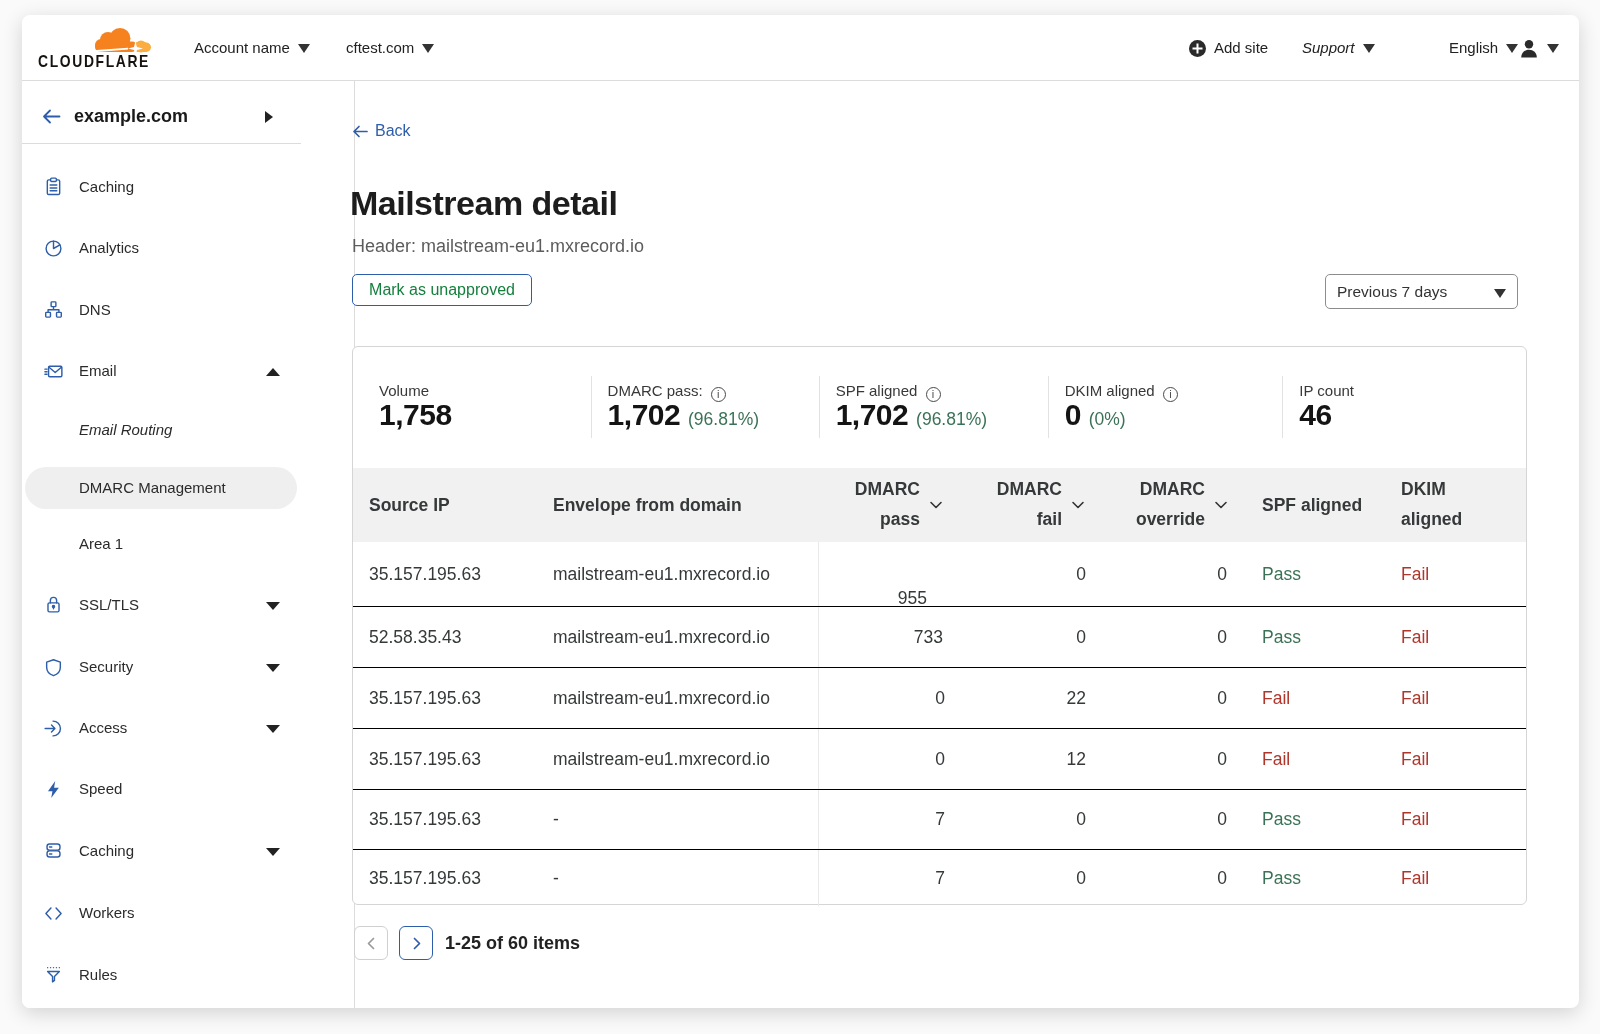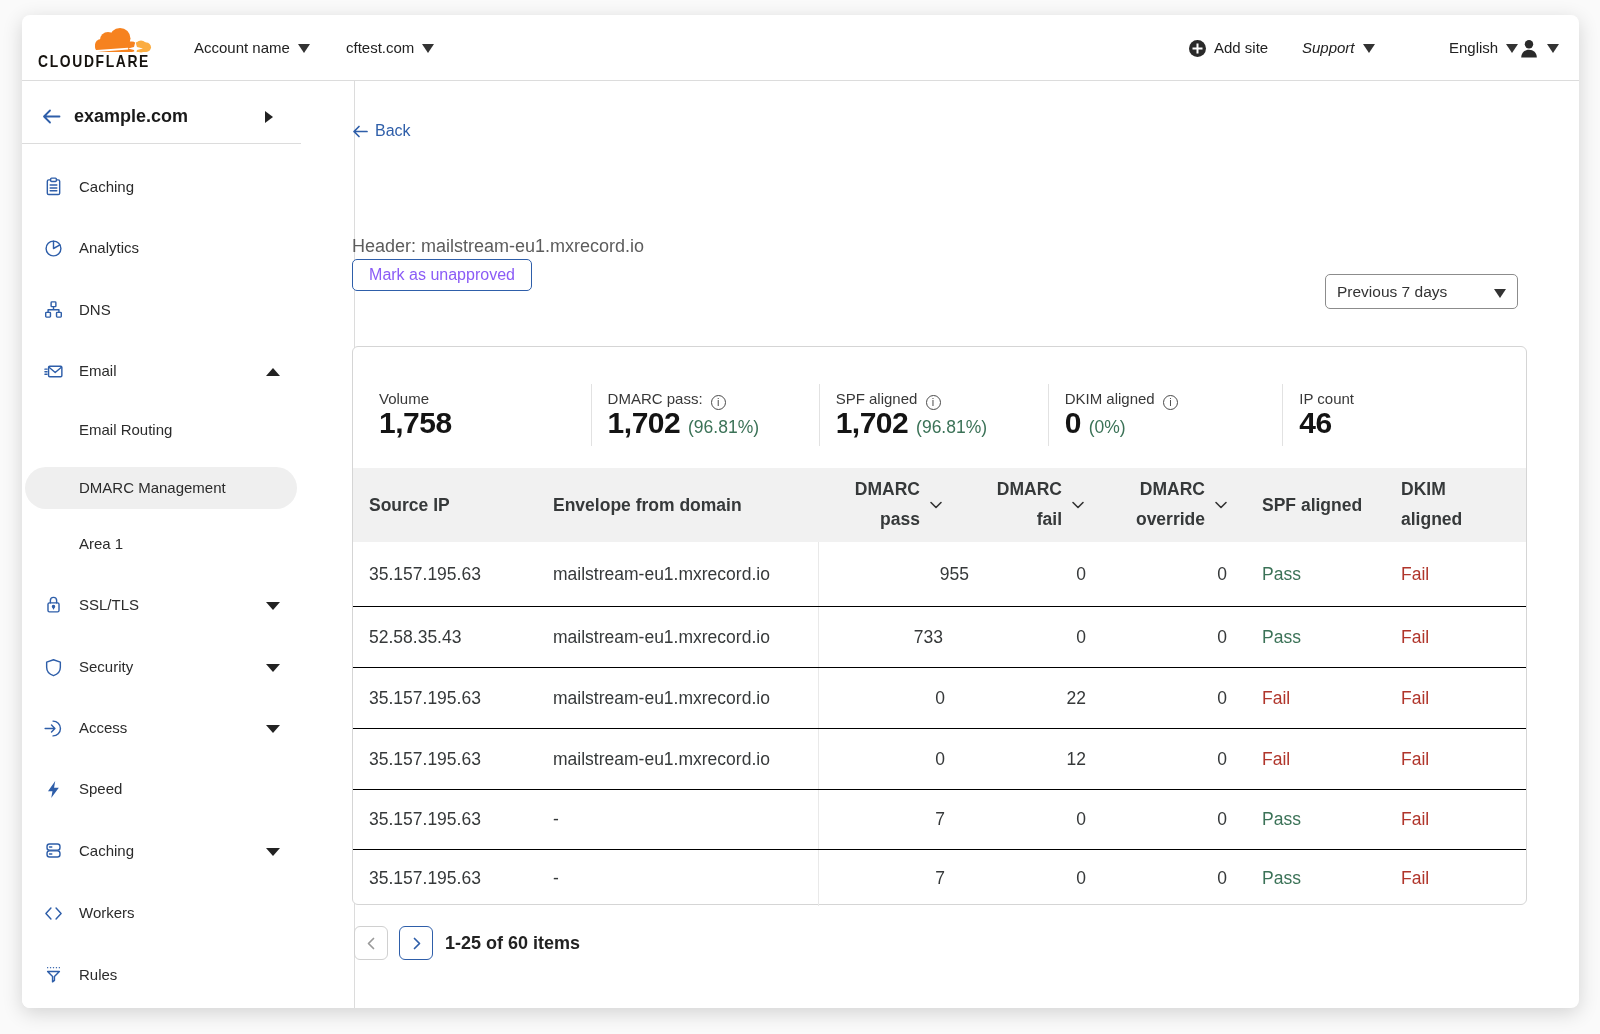--- a/index.html
+++ b/index.html
@@ -25,26 +25,26 @@
 .nitem.sel { background:#efefef; }
 .nitem .ic { position:absolute; left:18.5px; top:11.5px; width:19px; height:19px; }
 .nitem .lbl { position:absolute; left:54px; top:0; line-height:42px; font-size:15px; color:#2b2b2b; }
 .nitem .cv { position:absolute; left:241px; top:18px; width:0; height:0; border-left:7px solid transparent; border-right:7px solid transparent; border-top:8px solid #222; }
 .nitem .cv.up { border-top:none; border-bottom:8px solid #222; }
 
 #main { position:absolute; left:279px; top:66px; width:1256px; height:927px; }
 .back { position:absolute; left:51px; top:41px; color:#2e5ea9; font-size:16px; line-height:17px; }
 h1 { position:absolute; left:49px; top:103px; font-size:34px; font-weight:bold; color:#1d1d1d; letter-spacing:-0.5px; }
 .sub { position:absolute; left:51px; top:155px; font-size:18px; color:#5c5c5c; }
-.btn { position:absolute; left:51px; top:178px; width:180px; height:32px; border:1px solid #2e5ea9; border-radius:5px; color:#8b5cf6; font-size:16px; text-align:center; line-height:30px; background:#fff; }
+.btn { position:absolute; left:51px; top:193px; width:180px; height:32px; border:1px solid #2e5ea9; border-radius:5px; color:#15803d; font-size:16px; text-align:center; line-height:30px; background:#fff; }
 .select { position:absolute; left:1024px; top:193px; width:193px; height:35px; border:1px solid #8c8c8c; border-radius:5px; background:#fff; font-size:15.5px; color:#333; line-height:33px; padding-left:11px; }
 .select .caret { position:absolute; right:11px; top:14px; margin:0; }
 
 #card { position:absolute; left:51px; top:265px; width:1175px; height:559px; border:1px solid #d5d5d5; border-radius:6px; background:#fff; }
-#stats { position:absolute; left:0; top:8px; width:100%; height:121px; display:flex;gap:12px; }
+#stats { position:absolute; left:0; top:0; width:100%; height:121px; display:flex;gap:12px; }
 .stat { position:relative; height:100%; }
 .stat .vline { position:absolute; left:0; top:29px; width:1px; height:62px; background:#e2e2e2; }
 .stat .sl { position:absolute; left:17px; top:35px; font-size:15px; color:#383838; white-space:nowrap; }
 .stat:first-child .sl { left:26px; }
 .stat .sv { position:absolute; left:17px; top:53px; line-height:30px; font-size:30px; font-weight:bold; color:#141414; white-space:nowrap; letter-spacing:-0.5px; }
 .stat:first-child .sv { left:26px; }
 .stat .sv .pct { font-size:17.5px; font-weight:normal; color:#3b7257; letter-spacing:0; }
 .info { display:inline-block; width:15px; height:15px; border:1.5px solid #4a4a4a; border-radius:50%; font-size:11px; line-height:13px; text-align:center; color:#4a4a4a; vertical-align:-2px; margin-left:4px; }
 
 #thead { position:absolute; left:0; top:121px; width:100%; height:74px; background:#f1f1f1; font-weight:bold; font-size:17.5px; color:#36393a; }
@@ -126,21 +126,21 @@
         </div>
         <div class="nitem" style="top:269px;">
           <svg class="ic" viewBox="0 0 20 20" fill="none" stroke="#2e5ea9" stroke-width="1.5" stroke-linecap="round" stroke-linejoin="round">
             <rect x="4.8" y="4.5" width="14" height="11" rx="1.2"></rect>
             <path d="M5.3 5.5 L11.8 11 L18.3 5.5"></path>
             <path d="M1 7.5 h2.2 M1 10.2 h2.2 M1 12.9 h2.2"></path>
           </svg>
           <div class="lbl">Email</div>
           <div class="cv up"></div>
         </div>
-        <div class="nitem" style="top:328px;">
+        <div class="nitem" style="top:328px;font-style:italic;">
           <div class="lbl">Email Routing</div>
         </div>
         <div class="nitem sel" style="top:385.5px;">
           <div class="lbl">DMARC Management</div>
         </div>
         <div class="nitem" style="top:442px;">
           <div class="lbl">Area 1</div>
         </div>
         <div class="nitem" style="top:502.5px;">
           <svg class="ic" viewBox="0 0 20 20" fill="none" stroke="#2e5ea9" stroke-width="1.5" stroke-linecap="round" stroke-linejoin="round">
@@ -195,20 +195,21 @@
           </svg>
           <div class="lbl">Rules</div>
         </div>
       </div>
   </div>
 
   <div id="main">
     <div class="back"><svg width="16" height="13" viewBox="0 0 16 13" style="vertical-align:-2px;margin-right:7px;">
           <path d="M15 6.5 H2 M7 1.5 L2 6.5 L7 11.5" stroke="#2e5ea9" stroke-width="1.7" fill="none" stroke-linecap="round" stroke-linejoin="round"></path>
         </svg>Back</div>
+    <h1>Mailstream detail</h1>
     <div class="sub">Header: mailstream-eu1.mxrecord.io</div>
     <div class="btn">Mark as unapproved</div>
     <div class="select">Previous 7 days<span class="caret"></span></div>
 
     <div id="card">
       <div id="stats">
         <div class="stat" style="width:236px;">
             <div class="sl">Volume</div>
             <div class="sv">1,758</div>
           </div>
@@ -263,21 +264,21 @@
           </div>
           <div class="cell" style="left:909px;">SPF aligned</div>
           <div class="cell" style="left:1048px;">
             <div style="line-height:1.7;">DKIM<br>aligned</div>
           </div>
         </div>
       <div id="tbody">
           <div class="tb-row" style="top:195px; height:64px; border-top:none;">
             <div class="cell" style="left:16px;">35.157.195.63</div>
             <div class="cell" style="left:200px;">mailstream-eu1.mxrecord.io</div>
-            <div class="cell" style="left:454px; width:162px; justify-content:flex-end;">955</div>
+            <div class="cell" style="left:412px; width:162px; justify-content:flex-end;margin-top:24px;">955</div>
             <div class="cell" style="left:572px; width:161px; justify-content:flex-end;">0</div>
             <div class="cell" style="left:706px; width:168px; justify-content:flex-end;">0</div>
             <div class="cell green" style="left:909px;">Pass</div>
             <div class="cell red" style="left:1048px;">Fail</div>
           </div>
           <div class="tb-row" style="top:259px; height:61px;">
             <div class="cell" style="left:16px;">52.58.35.43</div>
             <div class="cell" style="left:200px;">mailstream-eu1.mxrecord.io</div>
             <div class="cell" style="left:428px; width:162px; justify-content:flex-end;">733</div>
             <div class="cell" style="left:572px; width:161px; justify-content:flex-end;">0</div>

